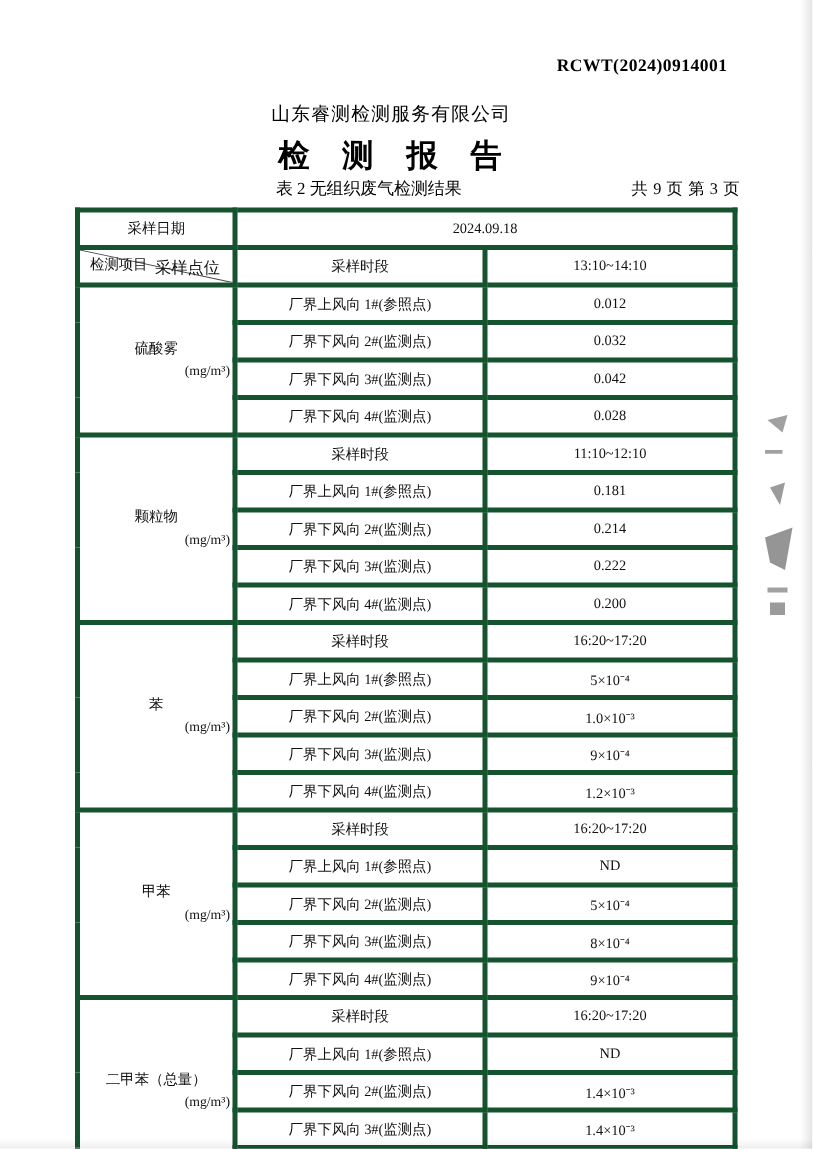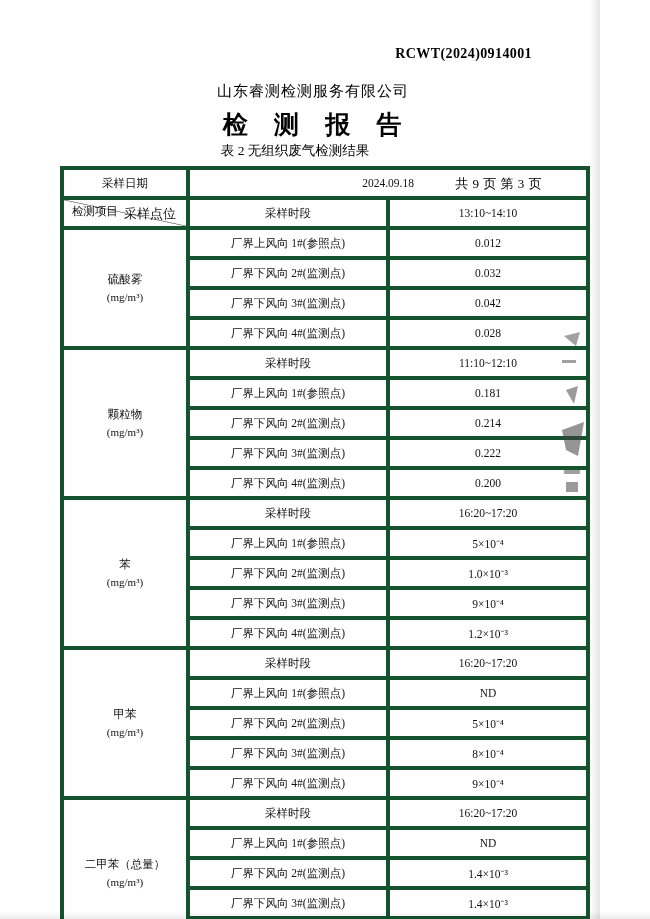--- a/index.html
+++ b/index.html
@@ -10,21 +10,21 @@
     width: 650px;
     height: 919px;
     background: #ffffff;
     font-family: "Liberation Serif", serif;
     color: #1a1a1a;
     position: relative;
     overflow: hidden;
   }
   .page {
     position: relative;
-    width: 600px;
+    width: 650px;
     height: 919px;
     box-sizing: border-box;
   }
   .doc-code {
     position: absolute;
     top: 46px;
     right: 68px;
     font-family: "Liberation Serif", serif;
     font-size: 14px;
     font-weight: bold;
@@ -64,21 +64,20 @@
     color: #000;
     transform: translateX(-30px);
   }
   .page-count {
     position: absolute;
     top: 142px;
     right: 58px;
     font-size: 13px;
     color: #000;
     letter-spacing: 0.5px;
-    margin-top: 33px;
   }
   table.report {
     position: absolute;
     top: 166px;
     left: 60px;
     width: 530px;
     border-collapse: collapse;
     table-layout: fixed;
   }
   table.report td {
@@ -111,20 +110,21 @@
     margin-left: 20px;
   }
   td.time-label {
     text-align: center;
     font-size: 11.5px;
   }
   .unit {
     display: block;
     font-size: 11px;
     margin-top: 1px;
+    text-align: right;
   }
   .split-cell {
     position: relative;
     height: 40px;
     padding: 0;
   }
   .split-cell .diag {
     position: absolute;
     top: 0;
     left: 0;

